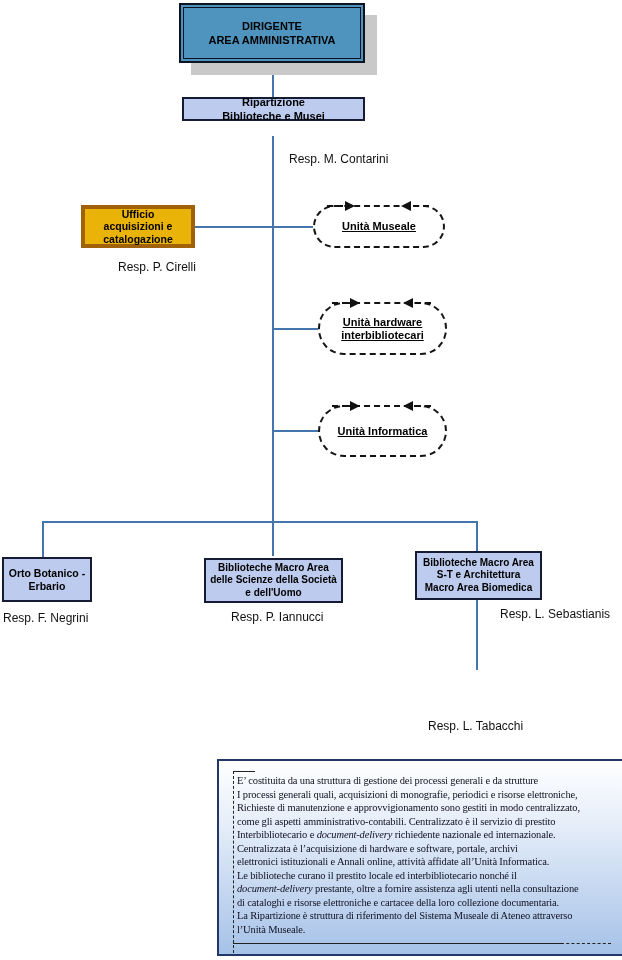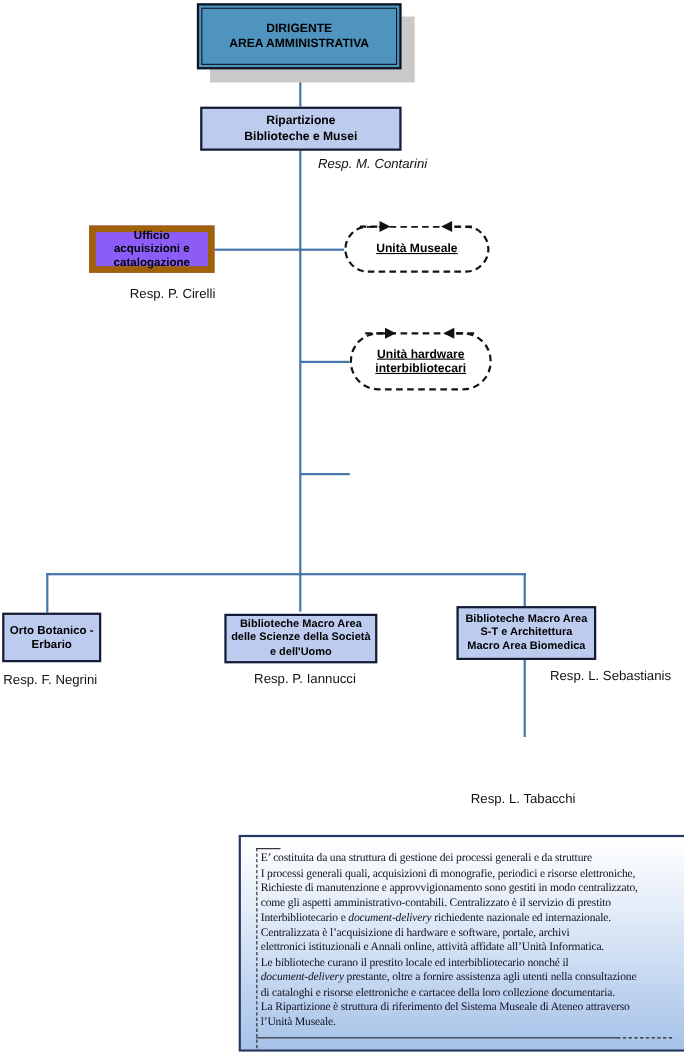--- a/index.html
+++ b/index.html
@@ -8,29 +8,29 @@
     font-family:"Liberation Sans", sans-serif; overflow:hidden;
   }
   .line { position:absolute; background:#4475AD; }
   .box {
     position:absolute; box-sizing:border-box;
     display:flex; flex-direction:column; align-items:center; justify-content:center;
     text-align:center; font-weight:bold; color:#000;
   }
   .box div { white-space:nowrap; }
   .periwinkle { background:#BCCBEE; border:2px solid #141B33; }
-  .skyblue   { background:#8b5cf6; border:6px solid #a16207; }
+  .skyblue   { background:#eab308; border:4px solid #a16207; }
   .dirigente-shadow { position:absolute; left:191px; top:15px; width:186px; height:60px; background:#C9C9C9; }
   .dirigente {
     left:179px; top:3px; width:186px; height:60px;
     background:#4F94BF; border:2px solid #0E141F;
     font-size:11px; line-height:14px;align-items:center;
   }
   .dirigente .innerframe { position:absolute; inset:2px; border:1px solid #0E141F; pointer-events:none; }
-  .ripartizione { left:182px; top:97px; width:183px; height:40px; font-size:11px; line-height:14px; }
+  .ripartizione { left:182px; top:97px; width:183px; height:24px; font-size:11px; line-height:14px; }
   .ufficio { left:81px; top:205px; width:114px; height:43px; font-size:10.5px; line-height:12.5px; }
   .orto { left:2px; top:557px; width:90px; height:45px; font-size:10.5px; line-height:13px; }
   .macro-societa { left:204px; top:558px; width:139px; height:45px; font-size:10px; line-height:12.5px; }
   .macro-st { left:415px; top:551px; width:127px; height:49px; font-size:10px; line-height:12.5px; }
   .st-arch { left:415px; top:670px; width:125px; height:43px; font-size:10px; line-height:12.5px; }
   .resp { position:absolute; font-size:12px; color:#111; white-space:nowrap; }
   .stadium {
     position:absolute; box-sizing:border-box; background:#fff;
     border:2px dashed #141414; border-radius:26px;
     display:flex; flex-direction:column; align-items:center; justify-content:center;
@@ -82,21 +82,21 @@
   <div class="box dirigente">
     <div class="innerframe"></div>
     <div>DIRIGENTE</div>
     <div>AREA AMMINISTRATIVA</div>
   </div>
 
   <div class="box periwinkle ripartizione">
     <div>Ripartizione</div>
     <div>Biblioteche e Musei</div>
   </div>
-  <div class="resp" style="left:289px; top:142px;font-style:italic;">Resp. M. Contarini</div>
+  <div class="resp" style="left:289px; top:152px;">Resp. M. Contarini</div>
 
   <div class="box skyblue ufficio">
     <div>Ufficio</div>
     <div>acquisizioni e</div>
     <div>catalogazione</div>
   </div>
   <div class="resp" style="left:96px; top:260px;margin-left:22px;">Resp. P. Cirelli</div>
 
   <div class="stadium stadium1">
     <span class="arr arr-r">
@@ -116,20 +116,31 @@
         <span class="tri-r"></span>
       </span>
     <span class="arr arr-l">
         <span class="tri-l"></span>
         <span class="dashseg"></span>
       </span>
     <div>Unità hardware</div>
     <div>interbibliotecari</div>
   </div>
 
+  <div class="stadium stadium3">
+    <span class="arr arr-r">
+        <span class="dashseg"></span>
+        <span class="tri-r"></span>
+      </span>
+    <span class="arr arr-l">
+        <span class="tri-l"></span>
+        <span class="dashseg"></span>
+      </span>
+    <div>Unità Informatica</div>
+  </div>
 
   <div class="box periwinkle orto">
     <div>Orto Botanico -</div>
     <div>Erbario</div>
   </div>
   <div class="resp" style="left:3px; top:611px;">Resp. F. Negrini</div>
 
   <div class="box periwinkle macro-societa">
     <div>Biblioteche Macro Area</div>
     <div>delle Scienze della Società</div>

